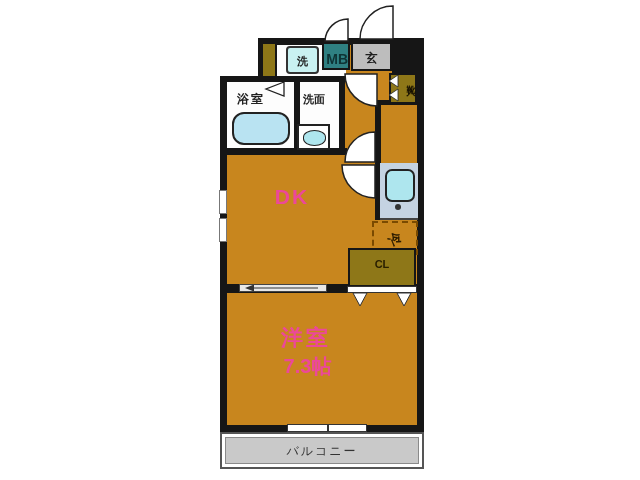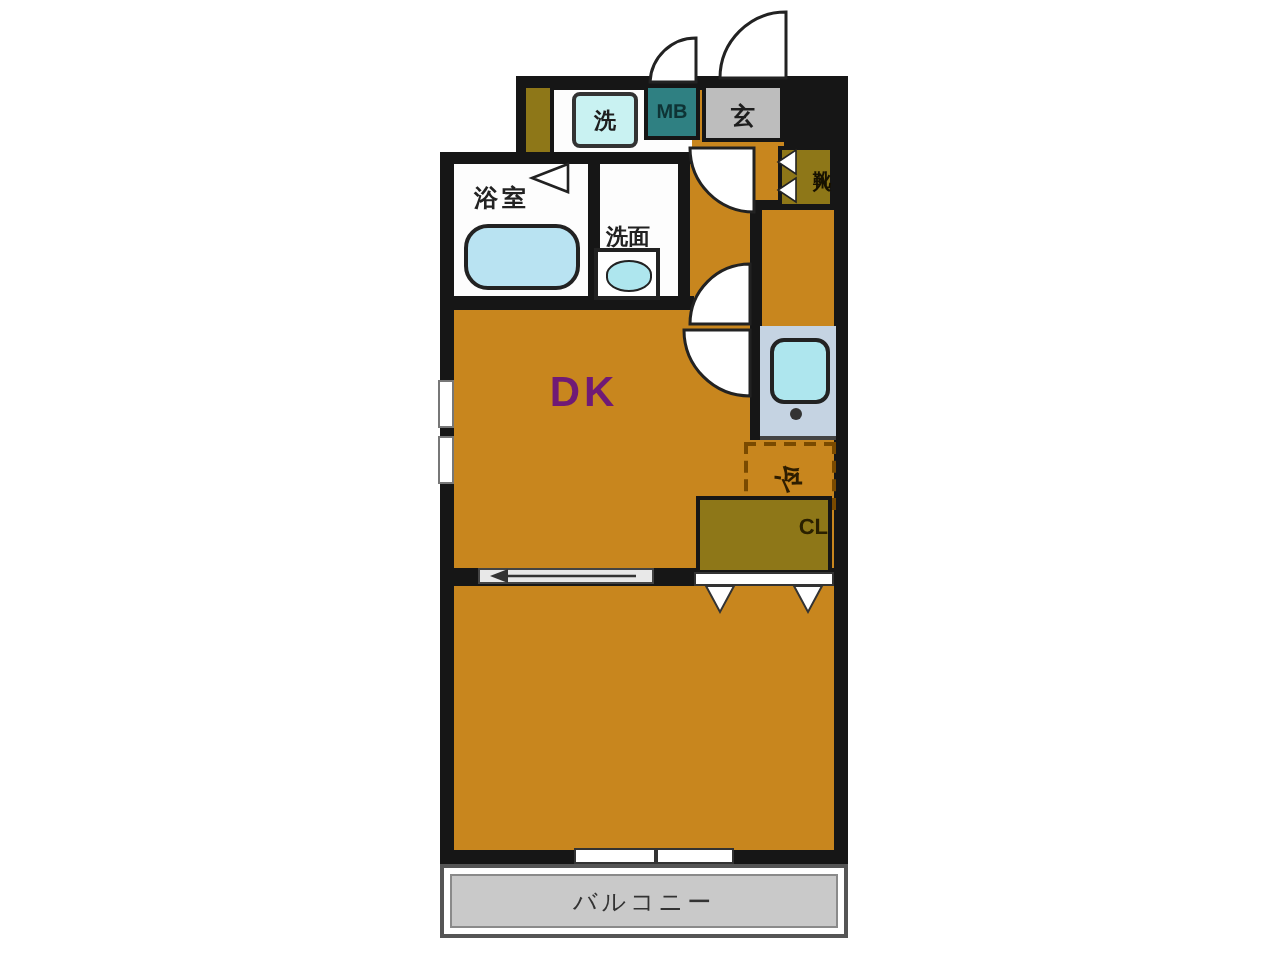--- a/index.html
+++ b/index.html
@@ -2,21 +2,21 @@
 <html><head>
 <meta charset="utf-8">
 <style>
   html,body{margin:0;padding:0;background:#fff;}
   #canvas{position:relative;width:640px;height:480px;background:#fff;overflow:hidden;
     font-family:"Liberation Sans","DejaVu Sans",sans-serif;}
   .abs{position:absolute;}
   .wall{position:absolute;background:#161616;}
   .floor-orange{position:absolute;background:#C8861E;}
   .floor-white{position:absolute;background:#FDFDFD;}
-  .lbl{position:absolute;color:#701a75;font-weight:bold;text-align:center;line-height:1;}
+  .lbl{position:absolute;color:#ec4899;font-weight:bold;text-align:center;line-height:1;}
   .smalllbl{position:absolute;color:#1E1E1E;font-weight:bold;text-align:center;line-height:1;}
   .box{position:absolute;border:2px solid #161616;box-sizing:border-box;}
   svg.overlay{position:absolute;left:0;top:0;pointer-events:none;}
 </style>
 </head>
 <body>
 
 <div id="canvas">
 
   <div class="floor-orange" style="left:227px;top:78px;width:190px;height:347px;"></div>
@@ -39,21 +39,21 @@
   <div class="wall" style="left:392px;top:40px;width:32px;height:34px;"></div>
   <div class="wall" style="left:381px;top:100px;width:43px;height:5px;"></div>
 
   <div class="box" style="left:261px;top:42px;width:16px;height:36px;background:#8E7718;"></div>
 
   <div class="box" style="left:286px;top:46px;width:33px;height:28px;background:#C9F2F2;border-radius:4px;border-color:#333;">
     <div class="smalllbl" style="left:0;top:8px;width:100%;font-size:11px;">洗</div>
   </div>
 
   <div class="box" style="left:322px;top:42px;width:28px;height:28px;background:#2F8082;">
-    <div class="smalllbl" style="left:0;top:8px;width:100%;font-size:10px;color:#0E3335;">MB</div>
+    <div class="smalllbl" style="left:0;top:8px;width:100%;font-size:14px;color:#0E3335;text-align:right;">MB</div>
   </div>
 
   <div class="box" style="left:351px;top:42px;width:41px;height:29px;background:#BDBDBD;">
     <div class="smalllbl" style="left:0;top:8px;width:100%;font-size:12px;">玄</div>
   </div>
 
   <div class="box" style="left:389px;top:73px;width:28px;height:31px;background:#8E7718;">
     <div class="smalllbl" style="left:12px;top:3px;width:12px;font-size:9px;color:#171100;writing-mode:vertical-rl;letter-spacing:1px;">靴入</div>
   </div>
 
@@ -63,27 +63,27 @@
     <div class="abs" style="left:15px;top:41px;width:6px;height:6px;background:#333;border-radius:50%;"></div>
   </div>
 
   <div class="abs" style="left:372px;top:221px;width:46px;height:34px;border:2px dashed #7A4A00;box-sizing:border-box;">
     <div class="smalllbl" style="left:0;top:9px;width:100%;font-size:13px;color:#2E1D00;transform:rotate(-40deg);">冷</div>
   </div>
 
   <div class="lbl" style="left:230px;top:93px;width:42px;font-size:12px;letter-spacing:2px;color:#222;">浴室</div>
   <div class="abs" style="left:232px;top:112px;width:58px;height:33px;background:#B9E3F2;border:2px solid #222;border-radius:12px;box-sizing:border-box;"></div>
 
-  <div class="lbl" style="left:296px;top:114px;width:36px;font-size:11px;color:#222;">洗面</div>
+  <div class="lbl" style="left:296px;top:94px;width:36px;font-size:11px;color:#222;">洗面</div>
   <div class="abs" style="left:297px;top:124px;width:33px;height:26px;background:#fff;border:2px solid #222;box-sizing:border-box;">
     <div class="abs" style="left:4px;top:4px;width:21px;height:14px;background:#AEE6EE;border:1.5px solid #222;border-radius:50% / 45%;"></div>
   </div>
 
   <div class="box" style="left:348px;top:248px;width:68px;height:39px;background:#8E7718;">
-    <div class="smalllbl" style="left:0;top:9px;width:100%;font-size:11px;color:#2A2000;text-align:right;">CL</div>
+    <div class="smalllbl" style="left:0;top:9px;width:100%;font-size:11px;color:#2A2000;">CL</div>
   </div>
   <div class="abs" style="left:347px;top:286px;width:70px;height:7px;background:#fff;border:1px solid #333;box-sizing:border-box;"></div>
 
   <div class="abs" style="left:239px;top:284px;width:88px;height:8px;background:#E8E8E8;border:1px solid #444;box-sizing:border-box;"></div>
 
   <div class="abs" style="left:219px;top:190px;width:8px;height:24px;background:#fff;border:1px solid #777;box-sizing:border-box;"></div>
   <div class="abs" style="left:219px;top:218px;width:8px;height:24px;background:#fff;border:1px solid #777;box-sizing:border-box;"></div>
   <div class="abs" style="left:287px;top:424px;width:80px;height:8px;background:#fff;border:1px solid #333;box-sizing:border-box;">
     <div class="abs" style="left:39px;top:0;width:2px;height:6px;background:#333;"></div>
   </div>
@@ -103,14 +103,16 @@
     <polygon points="284,82 266,89 284,96" fill="#fff" stroke="#222" stroke-width="1.3"></polygon>
     <polygon points="398,75 398,87 389,81" fill="#fff" stroke="#222" stroke-width="0.8"></polygon>
     <polygon points="398,89 398,101 389,95" fill="#fff" stroke="#222" stroke-width="0.8"></polygon>
     <polygon points="353,293 367,293 360,306" fill="#fff" stroke="#333" stroke-width="1"></polygon>
     <polygon points="397,293 411,293 404,306" fill="#fff" stroke="#333" stroke-width="1"></polygon>
     <line x1="318" y1="288" x2="254" y2="288" stroke="#333" stroke-width="1.2"></line>
     <polygon points="254,284.5 245,288 254,291.5" fill="#333"></polygon>
   </svg>
 
   <div class="lbl" style="left:257px;top:186px;width:70px;font-size:21px;letter-spacing:2px;">DK</div>
+  <div class="lbl" style="left:266px;top:327px;width:80px;font-size:22px;letter-spacing:3px;">洋室</div>
+  <div class="lbl" style="left:265px;top:356px;width:85px;font-size:20px;">7.3帖</div>
 
 </div>
 
 </body></html>

